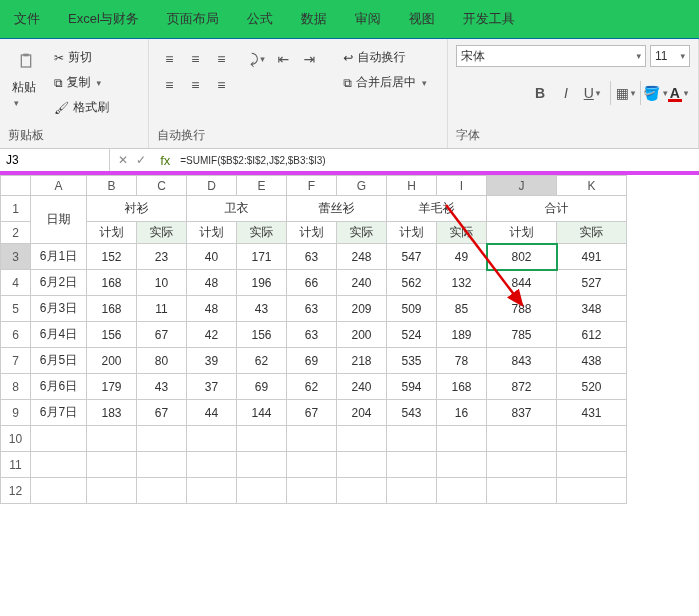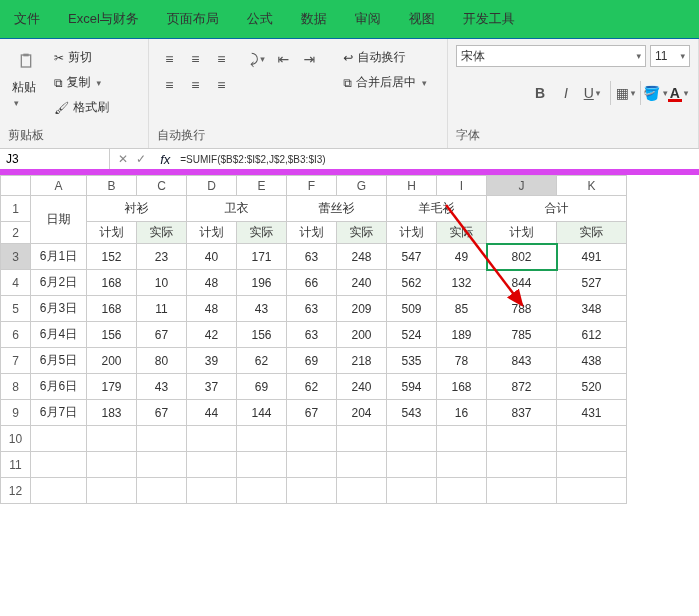--- a/index.html
+++ b/index.html
@@ -21,24 +21,24 @@
 .align-col2{display:flex;flex-direction:column;gap:4px;padding-top:4px;margin-left:6px}
 .indent-row{display:flex;gap:2px}
 .wrap-row{display:flex;align-items:center;gap:4px;font-size:12px;padding:2px 4px;cursor:pointer}
 .font-top{display:flex;gap:4px;padding-top:2px}
 .font-sel{border:1px solid #bbb;background:#fff;height:22px;font-size:12px;padding:0 4px;display:flex;align-items:center;justify-content:space-between}
 .font-name{width:190px}
 .font-size{width:40px}
 .font-bot{display:flex;gap:2px;margin-top:8px}
 .font-btn.sep{border-left:1px solid #ccc;padding-left:6px;margin-left:4px}
 .color-swatch{width:14px;height:3px;background:#d00;display:block;margin-top:-2px}
-.namebox-row{display:flex;align-items:center;border-bottom:6px solid #d946ef;background:#fff;height:26px}
+.namebox-row{display:flex;align-items:center;border-bottom:4px solid #d946ef;background:#fff;height:26px}
 .namebox{width:110px;border:none;border-right:1px solid #ccc;height:100%;padding:0 6px;font-size:12px}
 .fx-icons{display:flex;gap:8px;padding:0 8px;color:#888;font-size:12px}
-.fx-label{font-style:italic;color:#0f172a;padding:0 6px;font-size:13px}
+.fx-label{color:#4d7c0f;padding:0 6px;font-size:13px}
 .formula-input{flex:1;border:none;height:100%;padding:0 4px;font-size:10px;color:#333}
 .sheet{position:relative}
 .grid{border-collapse:collapse;table-layout:fixed}
 .grid th,.grid td{border:1px solid #ccc;font-size:12px;text-align:center;font-weight:normal;background:#fff}
 .col-head{background:#e8e8e8;color:#555;height:20px}
 .row-head{background:#e8e8e8;color:#555;width:30px}
 .sel-col{background:#d4d4d4!important}
 .sel-row{background:#d4d4d4!important}
 .corner{background:#e8e8e8;width:30px;height:20px}
 .data-h1{font-weight:bold;height:26px}

